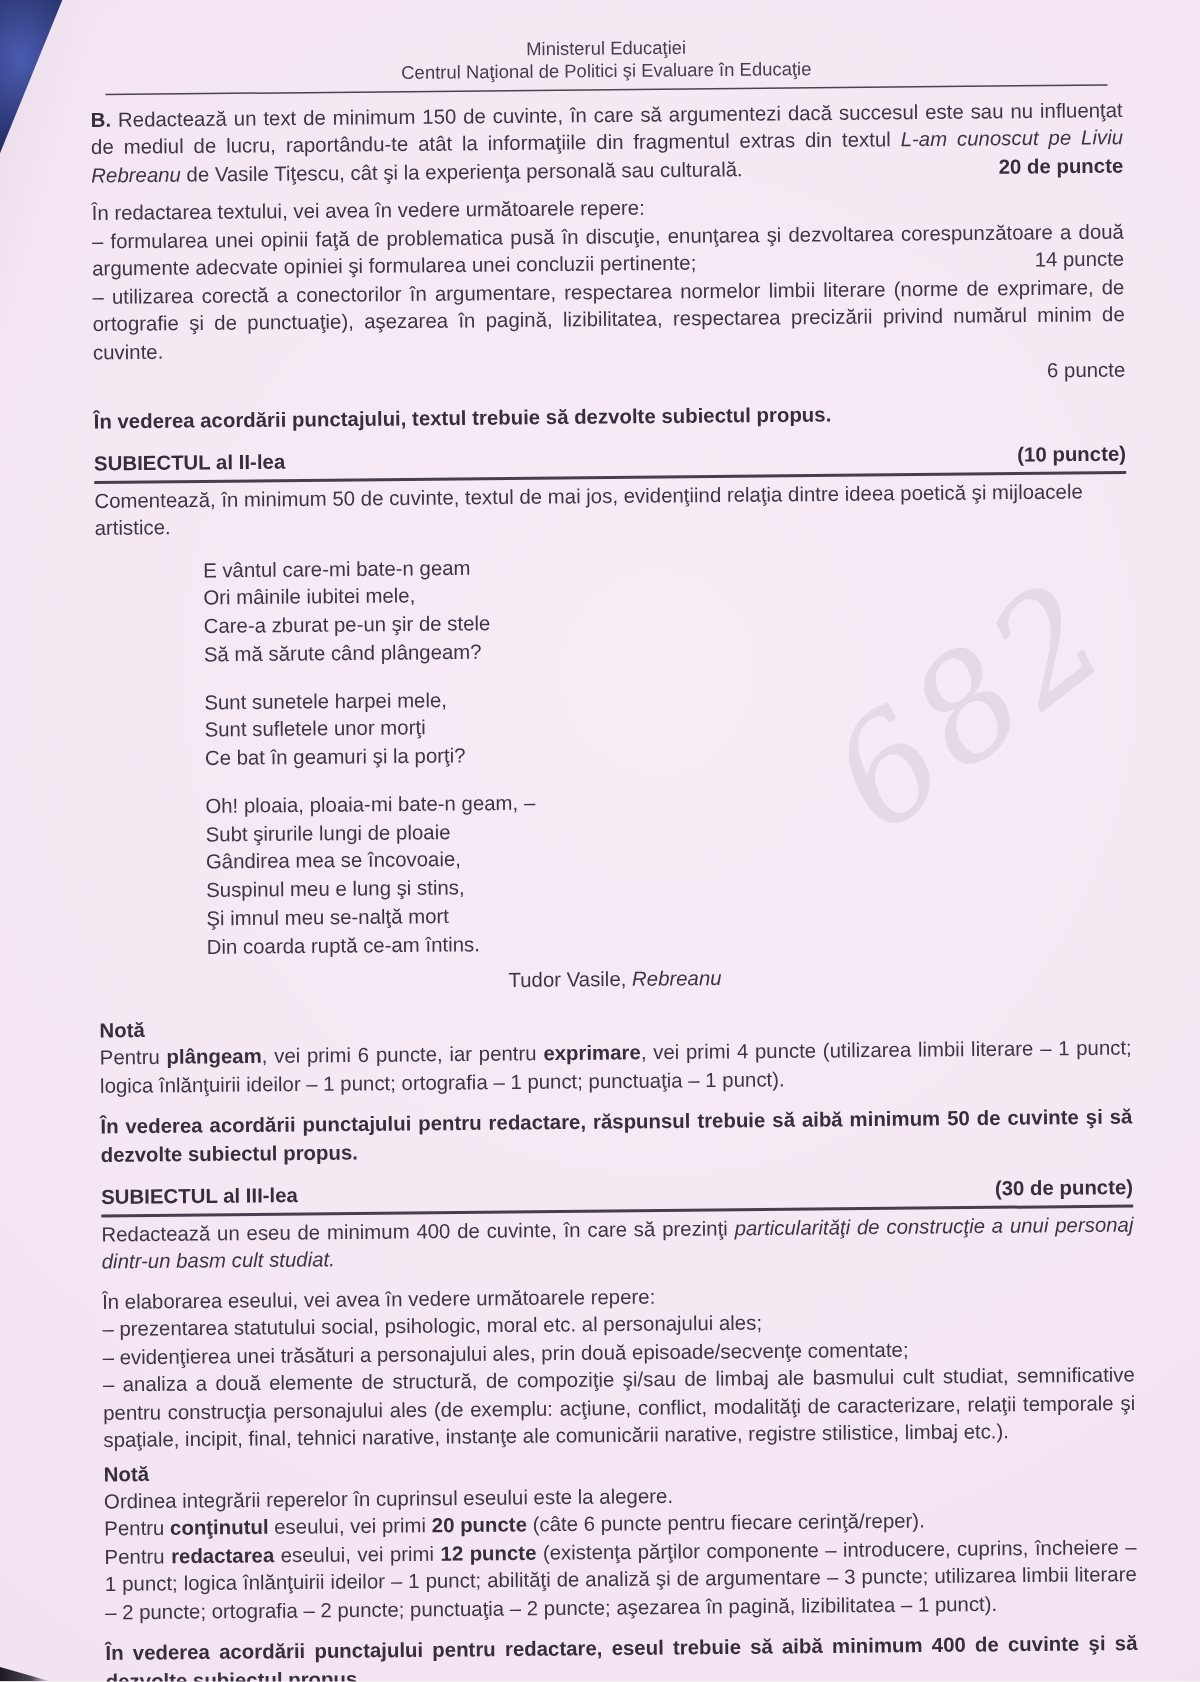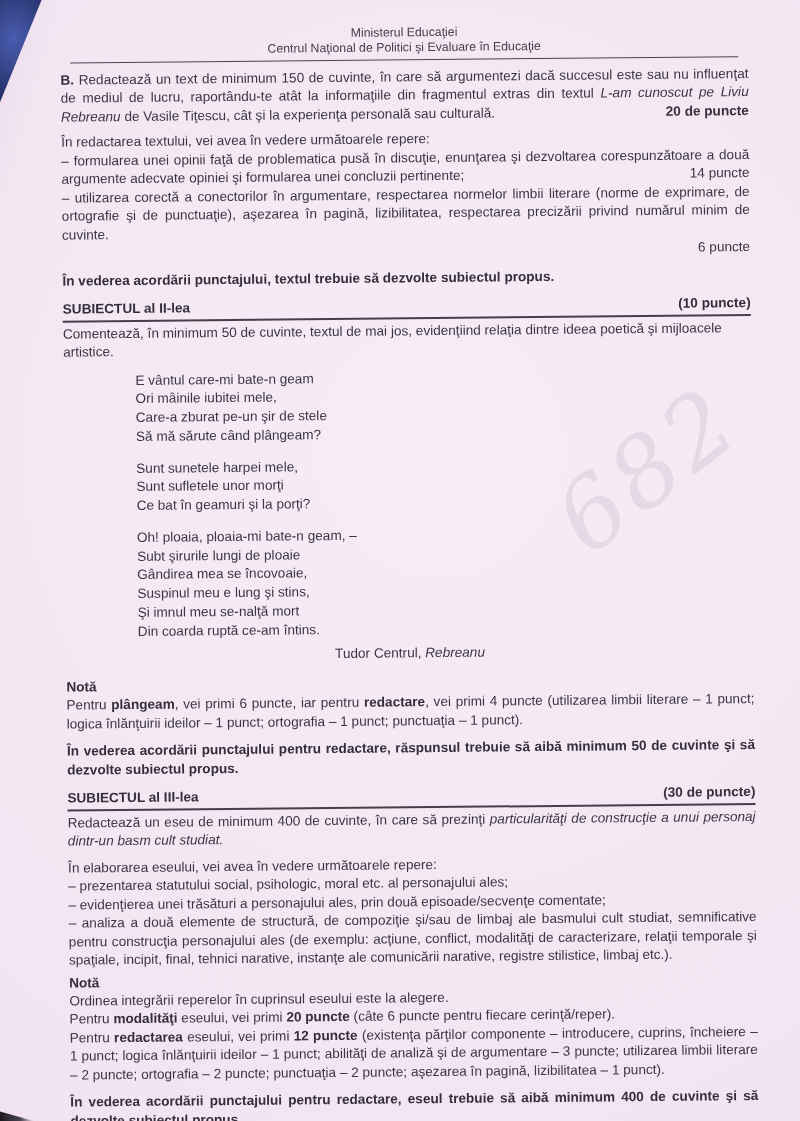--- a/index.html
+++ b/index.html
@@ -108,38 +108,38 @@
     <div class="stanza" style="margin-bottom:0;">
       <div class="line">Oh! ploaia, ploaia-mi bate-n geam, –</div>
       <div class="line">Subt şirurile lungi de ploaie</div>
       <div class="line">Gândirea mea se încovoaie,</div>
       <div class="line">Suspinul meu e lung şi stins,</div>
       <div class="line">Şi imnul meu se-nalţă mort</div>
       <div class="line">Din coarda ruptă ce-am întins.</div>
     </div>
   </div>
 
-  <p class="attrib"><span>Tudor Centrul, </span><span class="i">Rebreanu</span></p>
+  <p class="attrib"><span>Tudor Vasile, </span><span class="i">Rebreanu</span></p>
 
   <p class="note-label">Notă</p>
-  <p class="just"><span>Pentru </span><span class="b">plângeam</span><span>, vei primi 6 puncte, iar pentru </span><span class="b">redactare</span><span>, vei primi 4 puncte (utilizarea limbii literare – 1 punct; logica înlănţuirii ideilor – 1 punct; ortografia – 1 punct; punctuaţia – 1 punct).</span></p>
+  <p class="just"><span>Pentru </span><span class="b">plângeam</span><span>, vei primi 6 puncte, iar pentru </span><span class="b">exprimare</span><span>, vei primi 4 puncte (utilizarea limbii literare – 1 punct; logica înlănţuirii ideilor – 1 punct; ortografia – 1 punct; punctuaţia – 1 punct).</span></p>
 
   <p class="req just">În vederea acordării punctajului pentru redactare, răspunsul trebuie să aibă minimum 50 de cuvinte şi să dezvolte subiectul propus.</p>
 
   <div class="subj-row">
     <span>SUBIECTUL al III-lea</span>
     <span>(30 de puncte)</span>
   </div>
   <p class="just" style="margin-bottom:8px;"><span>Redactează un eseu de minimum 400 de cuvinte, în care să prezinţi </span><span class="i">particularităţi de construcţie a unui personaj dintr-un basm cult studiat.</span></p>
 
   <p>În elaborarea eseului, vei avea în vedere următoarele repere:</p>
   <p class="just">– prezentarea statutului social, psihologic, moral etc. al personajului ales;</p>
   <p class="just">– evidenţierea unei trăsături a personajului ales, prin două episoade/secvenţe comentate;</p>
   <p class="just">– analiza a două elemente de structură, de compoziţie şi/sau de limbaj ale basmului cult studiat, semnificative pentru construcţia personajului ales (de exemplu: acţiune, conflict, modalităţi de caracterizare, relaţii temporale şi spaţiale, incipit, final, tehnici narative, instanţe ale comunicării narative, registre stilistice, limbaj etc.).</p>
 
   <p class="note-label">Notă</p>
   <p>Ordinea integrării reperelor în cuprinsul eseului este la alegere.</p>
-  <p class="just"><span>Pentru </span><span class="b">modalităţi</span><span> eseului, vei primi </span><span class="b">20 puncte</span><span> (câte 6 puncte pentru fiecare cerinţă/reper).</span></p>
+  <p class="just"><span>Pentru </span><span class="b">conţinutul</span><span> eseului, vei primi </span><span class="b">20 puncte</span><span> (câte 6 puncte pentru fiecare cerinţă/reper).</span></p>
   <p class="just"><span>Pentru </span><span class="b">redactarea</span><span> eseului, vei primi </span><span class="b">12 puncte</span><span> (existenţa părţilor componente – introducere, cuprins, încheiere – 1 punct; logica înlănţuirii ideilor – 1 punct; abilităţi de analiză şi de argumentare – 3 puncte; utilizarea limbii literare – 2 puncte; ortografia – 2 puncte; punctuaţia – 2 puncte; aşezarea în pagină, lizibilitatea – 1 punct).</span></p>
 
   <p class="req just">În vederea acordării punctajului pentru redactare, eseul trebuie să aibă minimum 400 de cuvinte şi să dezvolte subiectul propus.</p>
 
 </div>
 
 </body></html>

